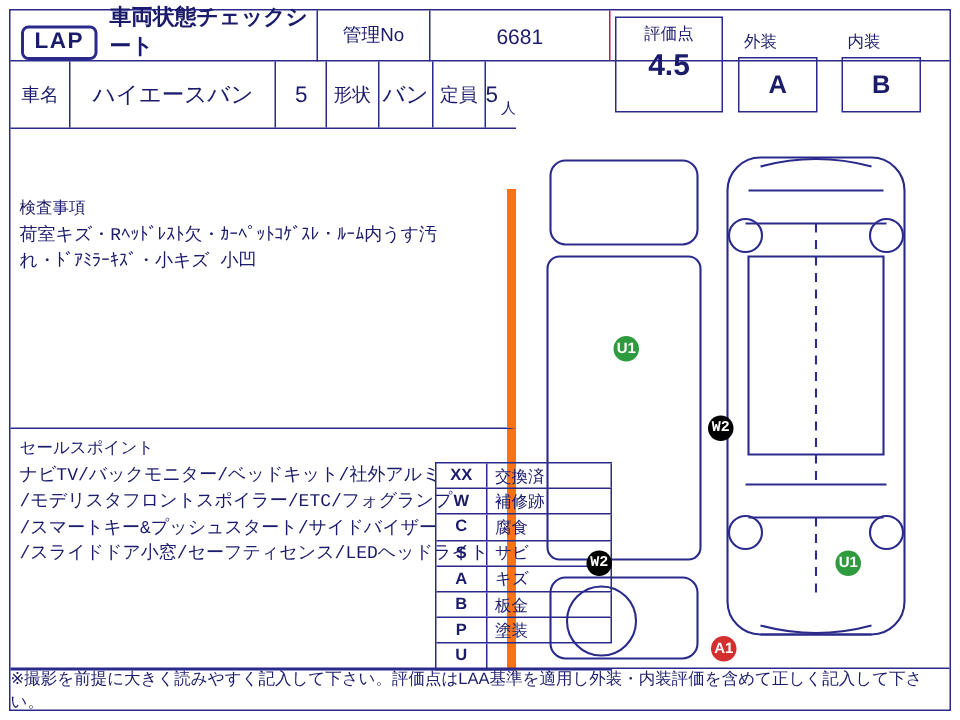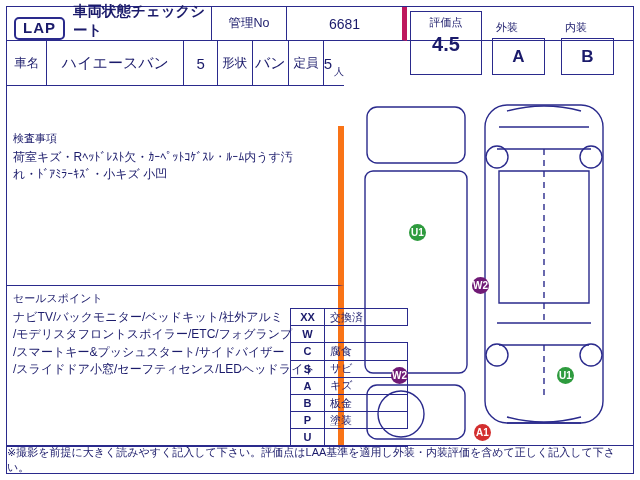--- a/index.html
+++ b/index.html
@@ -37,21 +37,21 @@
   .logo-title{
     margin-left:8px;font-size:14.5px;font-weight:bold;letter-spacing:0px;
   }
   .kanri-lbl{
     width:75px;display:flex;align-items:center;justify-content:center;
     font-size:12.5px;border-right:1px solid #2a2a8c;border-bottom:1px solid #2a2a8c;
     box-sizing:border-box;
   }
   .kanri-val{
     width:120px;display:flex;align-items:center;justify-content:center;
-    font-size:14px;border-right:5px solid #be185d;border-bottom:1px solid #2a2a8c;
+    font-size:14px;border-right:1px solid #be185d;border-bottom:1px solid #2a2a8c;
     box-sizing:border-box;
     text-align:right;
   }
   .spacer-h{flex:1;border-bottom:1px solid #2a2a8c;box-sizing:border-box;}
   
   .rate-block{
     position:absolute;left:403px;top:4px;width:220px;height:68px;
   }
   .rate-cell{
     position:absolute;left:0;top:0;width:72px;height:64px;
@@ -80,21 +80,21 @@
   .unit{font-size:10px;align-self:flex-end;margin-bottom:6px;margin-left:2px;}
   
   .memo{
     position:absolute;left:0;width:337px;
     border-bottom:1px solid #2a2a8c;border-right:6px solid #f97316;
     box-sizing:border-box;
     padding:5px 16px 4px 6px;
   }
   .memo-title{font-size:11px;margin-bottom:3px;}
   .memo-body{font-size:12px;line-height:1.45;}
-  .memo-body div{white-space:nowrap;}
+  .memo-body div{white-space:nowrap;font-family:Liberation Mono, monospace;}
   
   .legend{
     position:absolute;left:283px;top:301px;width:118px;
     border-top:1px solid #2a2a8c;border-left:1px solid #2a2a8c;
     box-sizing:border-box;
   }
   .lrow{display:flex;height:17.2px;border-bottom:1px solid #2a2a8c;box-sizing:border-box;}
   .lcode{width:34px;border-right:1px solid #2a2a8c;box-sizing:border-box;
          display:flex;align-items:center;justify-content:center;font-size:11px;font-weight:bold;}
   .ltext{flex:1;border-right:1px solid #2a2a8c;box-sizing:border-box;
@@ -107,21 +107,21 @@
     font-size:11px;
   }
   
   .diagram{position:absolute;left:340px;top:80px;width:286px;height:360px;}
   .marker{
     position:absolute;border-radius:50%;
     display:flex;align-items:center;justify-content:center;
     color:#fff;font-size:10px;font-weight:bold;
   }
   .m-green{background:#2e9b3e;}
-  .m-orange{background:#701a75;}
+  .m-orange{background:#000000;font-family:Liberation Mono, monospace;}
   .m-red{background:#d32f2f;}
 </style>
 </head>
 <body>
 
 <div class="sheet">
 
   <div class="hdr">
     <div class="logo-cell">
       <span class="logo-box">LAP</span>
@@ -176,20 +176,21 @@
     </div>
   </div>
 
   <div class="legend">
     <div class="lrow">
       <div class="lcode">XX</div>
       <div class="ltext">交換済</div>
     </div>
     <div class="lrow">
       <div class="lcode">W</div>
+      <div class="ltext">補修跡</div>
     </div>
     <div class="lrow">
       <div class="lcode">C</div>
       <div class="ltext">腐食</div>
     </div>
     <div class="lrow">
       <div class="lcode">S</div>
       <div class="ltext">サビ</div>
     </div>
     <div class="lrow">

